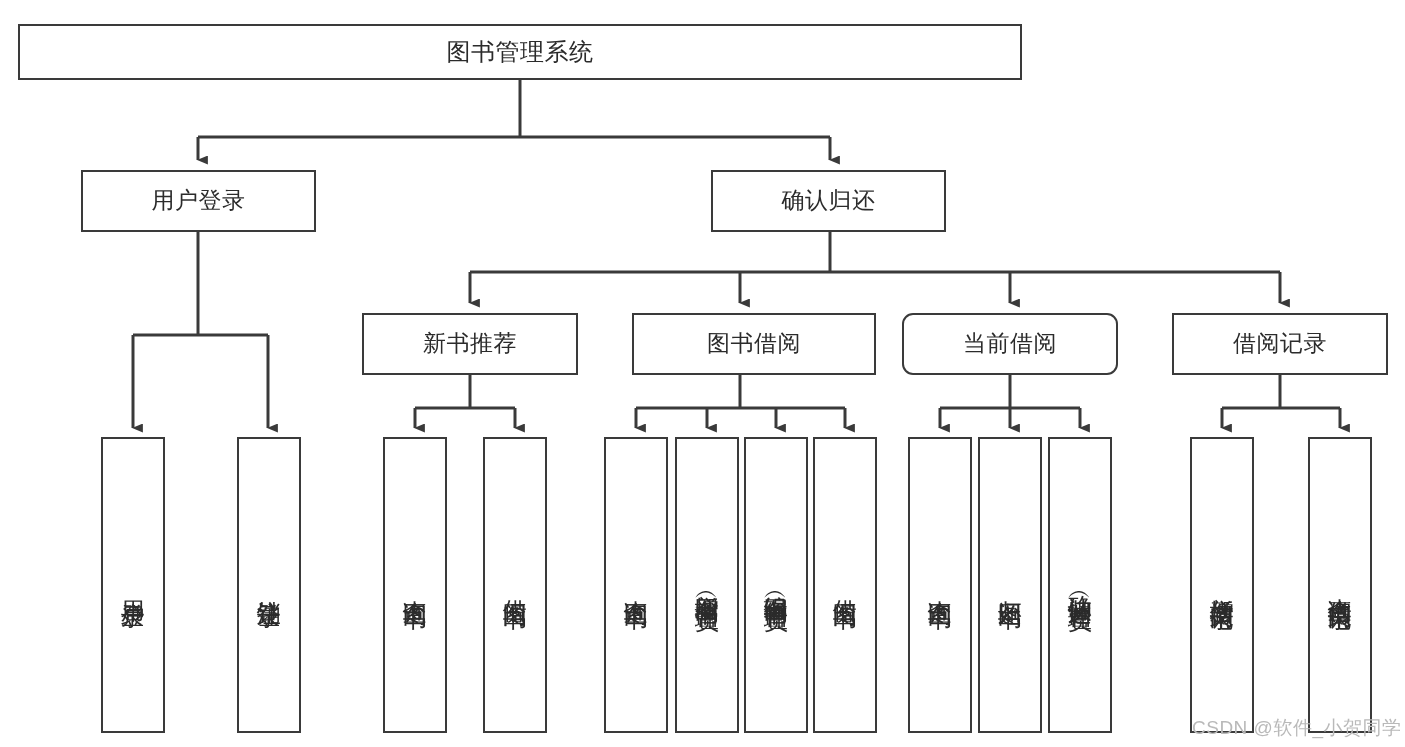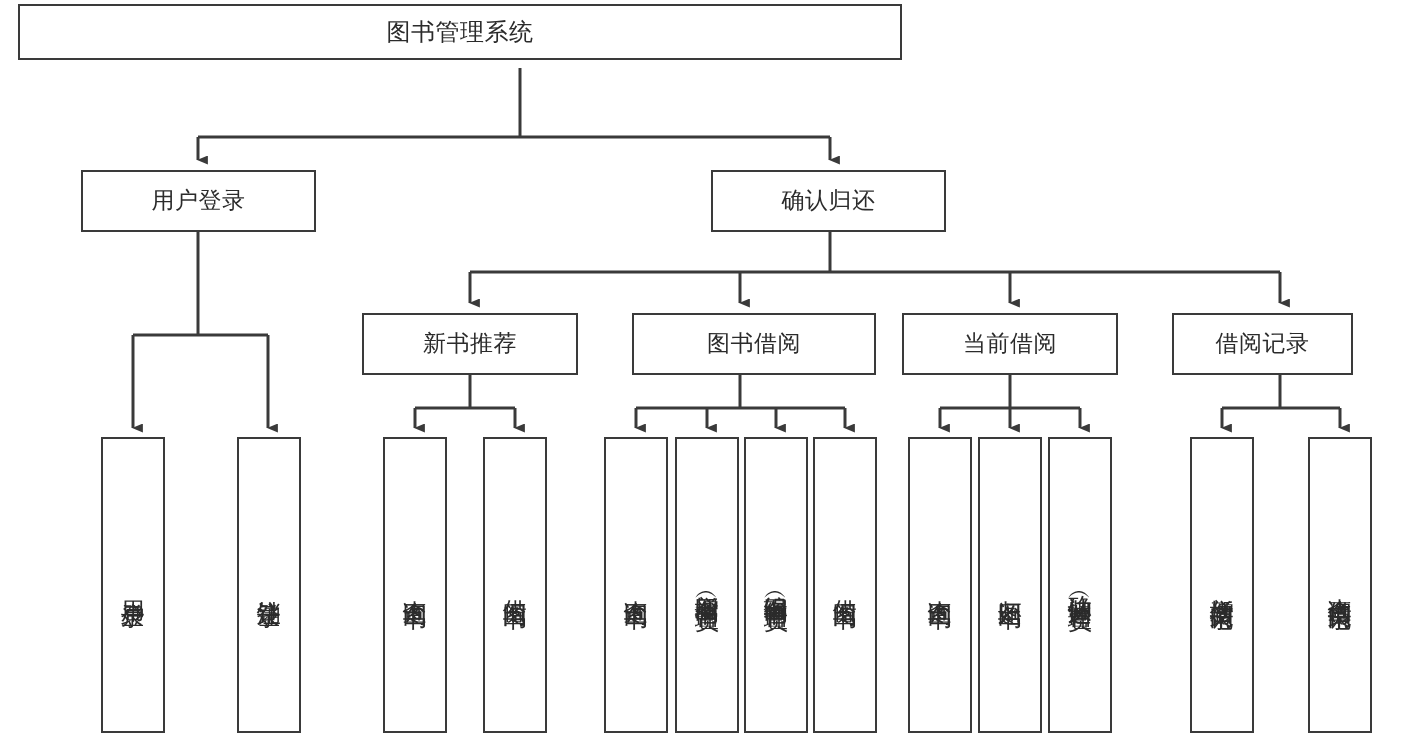--- a/index.html
+++ b/index.html
@@ -113,45 +113,45 @@
       <path d="M 1010 408 L 1010 428" marker-end="url(#arrow)"></path>
       <path d="M 1080 408 L 1080 428" marker-end="url(#arrow)"></path>
 
       <path d="M 1280 375 L 1280 408"></path>
       <path d="M 1222 408 L 1340 408"></path>
       <path d="M 1222 408 L 1222 428" marker-end="url(#arrow)"></path>
       <path d="M 1340 408 L 1340 428" marker-end="url(#arrow)"></path>
     </g>
   </svg>
 
-  <div class="node root horiz" style="left:18px; top:4px; width:884px; height:56px;">
+  <div class="node root horiz" style="left:18px; top:24px; width:1004px; height:56px;">
     <span class="label">图书管理系统</span>
   </div>
 
   <div class="node horiz" style="left:81px; top:170px; width:235px; height:62px;">
     <span class="label">用户登录</span>
   </div>
 
   <div class="node horiz" style="left:711px; top:170px; width:235px; height:62px;">
     <span class="label">确认归还</span>
   </div>
 
   <div class="node horiz" style="left:362px; top:313px; width:216px; height:62px;">
     <span class="label">新书推荐</span>
   </div>
 
   <div class="node horiz" style="left:632px; top:313px; width:244px; height:62px;">
     <span class="label">图书借阅</span>
   </div>
 
-  <div class="node horiz" style="left:902px; top:313px; width:216px; height:62px;">
+  <div class="node horiz" style="left:902px; top:313px; width:216px; height:62px;border-radius:11px;">
     <span class="label">当前借阅</span>
   </div>
 
-  <div class="node horiz" style="left:1172px; top:313px; width:181px; height:62px;">
+  <div class="node horiz" style="left:1172px; top:313px; width:216px; height:62px;">
     <span class="label">借阅记录</span>
   </div>
 
   <div class="node vert" style="left:101px; top:437px; width:64px; height:296px;">
     <span class="label">用户登录</span>
   </div>
 
   <div class="node vert" style="left:237px; top:437px; width:64px; height:296px;">
     <span class="label">注销登录</span>
   </div>
@@ -193,14 +193,15 @@
   </div>
 
   <div class="node vert" style="left:1190px; top:437px; width:64px; height:296px;">
     <span class="label">新增借阅记录</span>
   </div>
 
   <div class="node vert" style="left:1308px; top:437px; width:64px; height:296px;">
     <span class="label">查询借阅记录</span>
   </div>
 
+  <div class="watermark" style="left:1192px; top:715px;">CSDN @软件_小贺同学</div>
 
 </div>
 
 </body></html>

